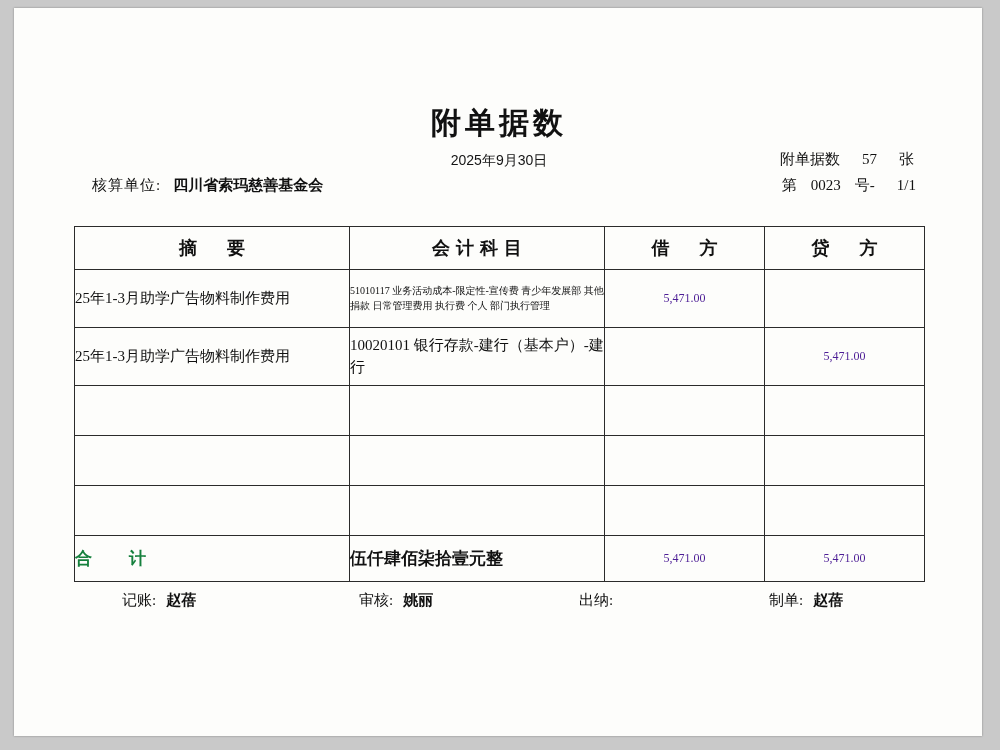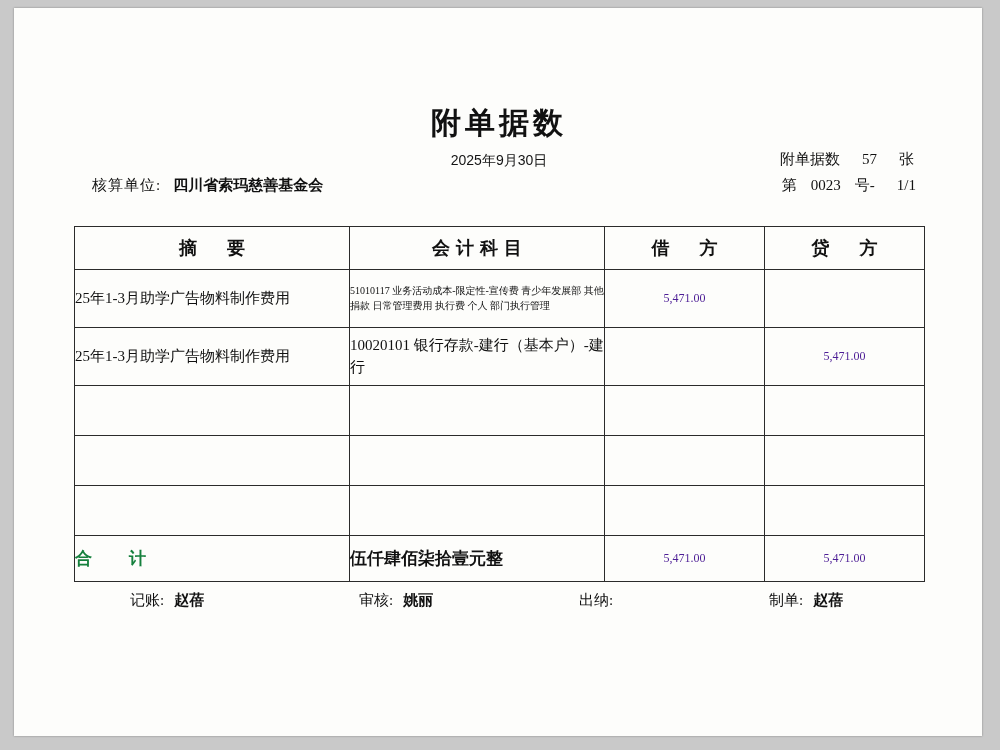--- a/index.html
+++ b/index.html
@@ -140,21 +140,21 @@
     height: 24px;
     font-size: 15px;
     color: #111;
   }
   .signs span.item {
     position: absolute;
     top: 0;
     white-space: nowrap;
   }
   .signs .v { font-weight: bold; margin-left: 10px; }
-  .s1 { left: 48px; margin-left: 8px; }
+  .s1 { left: 48px; }
   .s2 { left: 285px; }
   .s3 { left: 505px; }
   .s4 { left: 695px; }
 </style>
 </head>
 <body>
 
 <div class="page">
   <div class="sheet">
 

